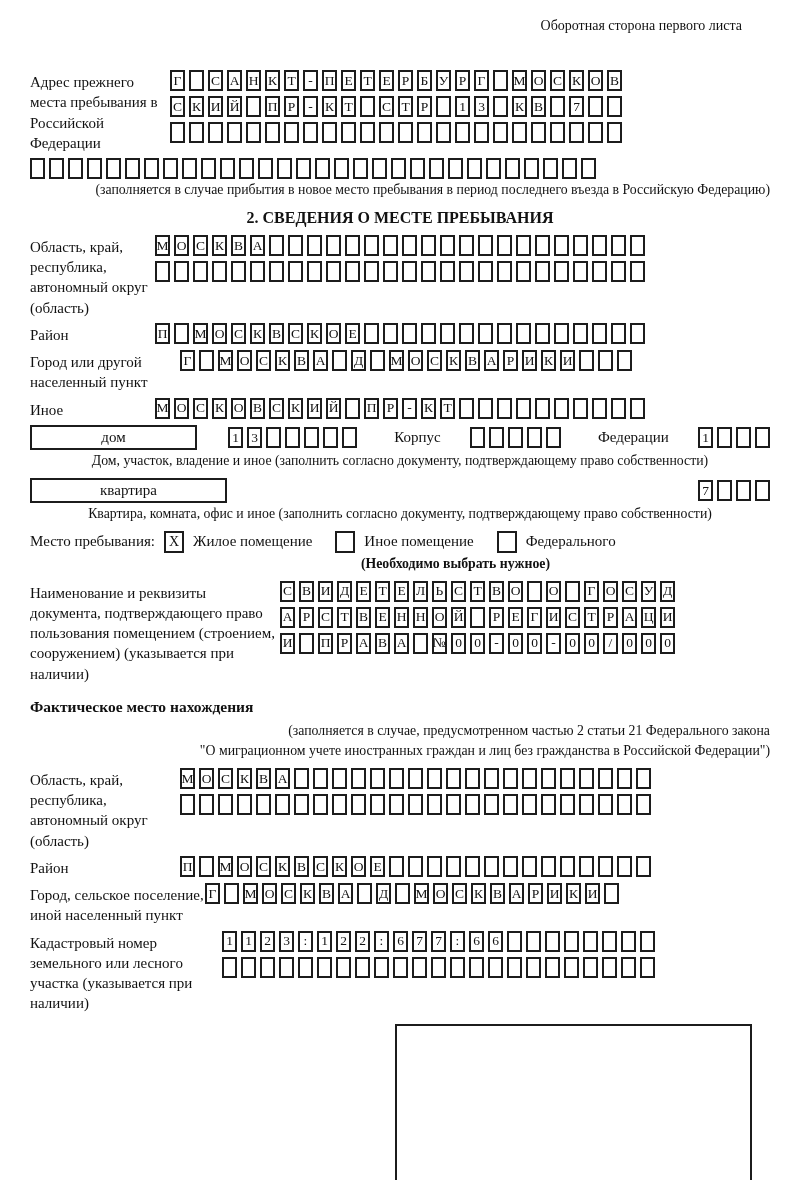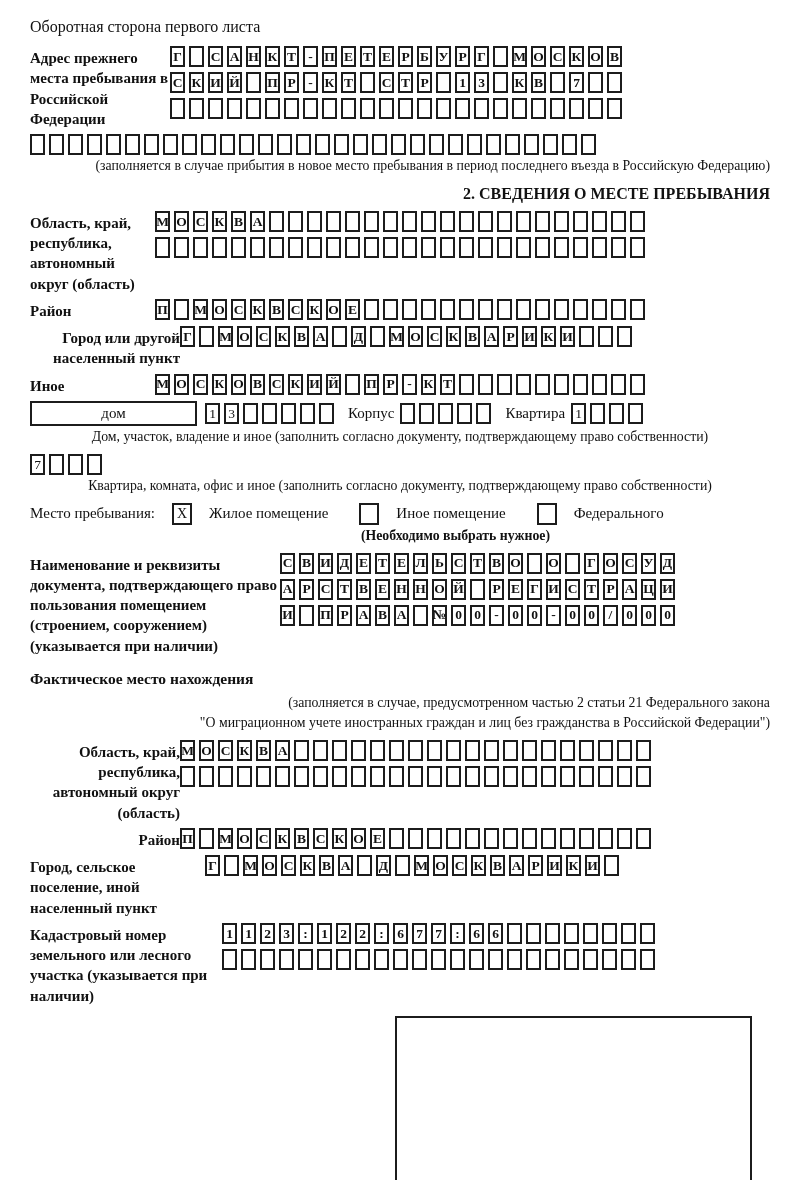--- a/index.html
+++ b/index.html
@@ -4,58 +4,58 @@
 <style>
   * { margin:0; padding:0; box-sizing:border-box; }
   html,body { background:#fff; }
   body {
     width:800px; height:1180px;
     font-family:"Liberation Serif", serif;
     color:#111; font-size:15px;
     padding:18px 30px 0 30px;
     overflow:hidden;
   }
-  .corner { padding-right:28px; margin-bottom:10px; font-size:16px; }
-
-  .field { display:flex; align-items:flex-start; margin-bottom:5px;font-weight:bold; }
+  .corner { text-align:right; padding-right:28px; margin-bottom:36px; font-size:14px; }
+
+  .field { display:flex; align-items:flex-start; margin-bottom:5px; }
   .flabel { line-height:1.35; padding-top:2px; flex:0 0 auto; }
   .w140 { width:140px; }
   .w125 { width:125px; }
-  .w150 { width:150px;text-align:right; }
+  .w150 { width:150px; }
   .w175 { width:175px; }
   .w192 { width:192px; }
   .w250 { width:250px; }
   .rows  { display:flex; flex-direction:column; gap:5px; }
 
   .boxes { display:flex; gap:4px; }
   .cell {
     width:15px; height:21px; flex:0 0 auto;
     border:2px solid #1c1c1c;
     display:flex; align-items:center; justify-content:center;
     font-size:13.5px; line-height:1;
   }
   .fullrow { margin:5px 0 2px 0; }
 
   .caption { font-size:13.8px; margin:2px 0 8px 0; line-height:1.3;text-align:center; }
   .center { text-align:right; }
 
-  .sec-title { text-align:right; font-weight:bold; font-size:16px; margin:10px 0 8px 0; }
+  .sec-title { text-align:center; font-weight:bold; font-size:16px; margin:10px 0 8px 0; }
   .sub-title { font-weight:bold; font-size:15.5px; margin:14px 0 6px 0; }
 
-  .houserow { display:flex; align-items:center; margin:4px 0 2px 0; }
+  .houserow { display:flex; align-items:center; margin:4px 0 2px 0;justify-content:space-between; }
   .typebox {
     height:25px; border:2px solid #1c1c1c;
     display:flex; align-items:center; justify-content:center;
     font-size:15px; flex:0 0 auto;
   }
   .tb-dom { width:167px; margin-right:8px; }
   .tb-kv  { width:197px; margin-right:8px; }
   .inlinelabel { margin:0 6px 0 14px; }
 
-  .checkrow { display:flex; align-items:center; gap:17px; margin:6px 0 2px 0; }
+  .checkrow { display:flex; align-items:center; gap:9px; margin:6px 0 2px 0; }
   .checkbox {
     width:20px; height:22px; border:2px solid #1c1c1c; flex:0 0 auto;
     display:flex; align-items:center; justify-content:center; font-size:14px;
   }
   .opt-gap { margin-left:14px; }
   .check-note { margin-left:111px;font-weight:bold; }
 
   .stamp-box {
     width:357px; height:175px; border:2px solid #1c1c1c;
     margin:10px 0 4px 365px;
@@ -354,31 +354,32 @@
       <span class="cell"></span>
     </div>
   <div class="inlinelabel">Корпус</div>
   <div class="boxes">
       <span class="cell"></span>
       <span class="cell"></span>
       <span class="cell"></span>
       <span class="cell"></span>
       <span class="cell"></span>
     </div>
-  <div class="inlinelabel">Квартира</div>
+  <div class="inlinelabel">Федерации</div>
   <div class="boxes">
       <span class="cell">1</span>
       <span class="cell"></span>
       <span class="cell"></span>
       <span class="cell"></span>
     </div>
 </div>
 <div class="caption">Дом, участок, владение и иное (заполнить согласно документу, подтверждающему право собственности)</div>
 
 <div class="houserow">
+  <div class="typebox tb-kv">квартира</div>
   <div class="boxes">
       <span class="cell">7</span>
       <span class="cell"></span>
       <span class="cell"></span>
       <span class="cell"></span>
     </div>
 </div>
 <div class="caption">Квартира, комната, офис и иное (заполнить согласно документу, подтверждающему право собственности)</div>
 
 <div class="checkrow">

